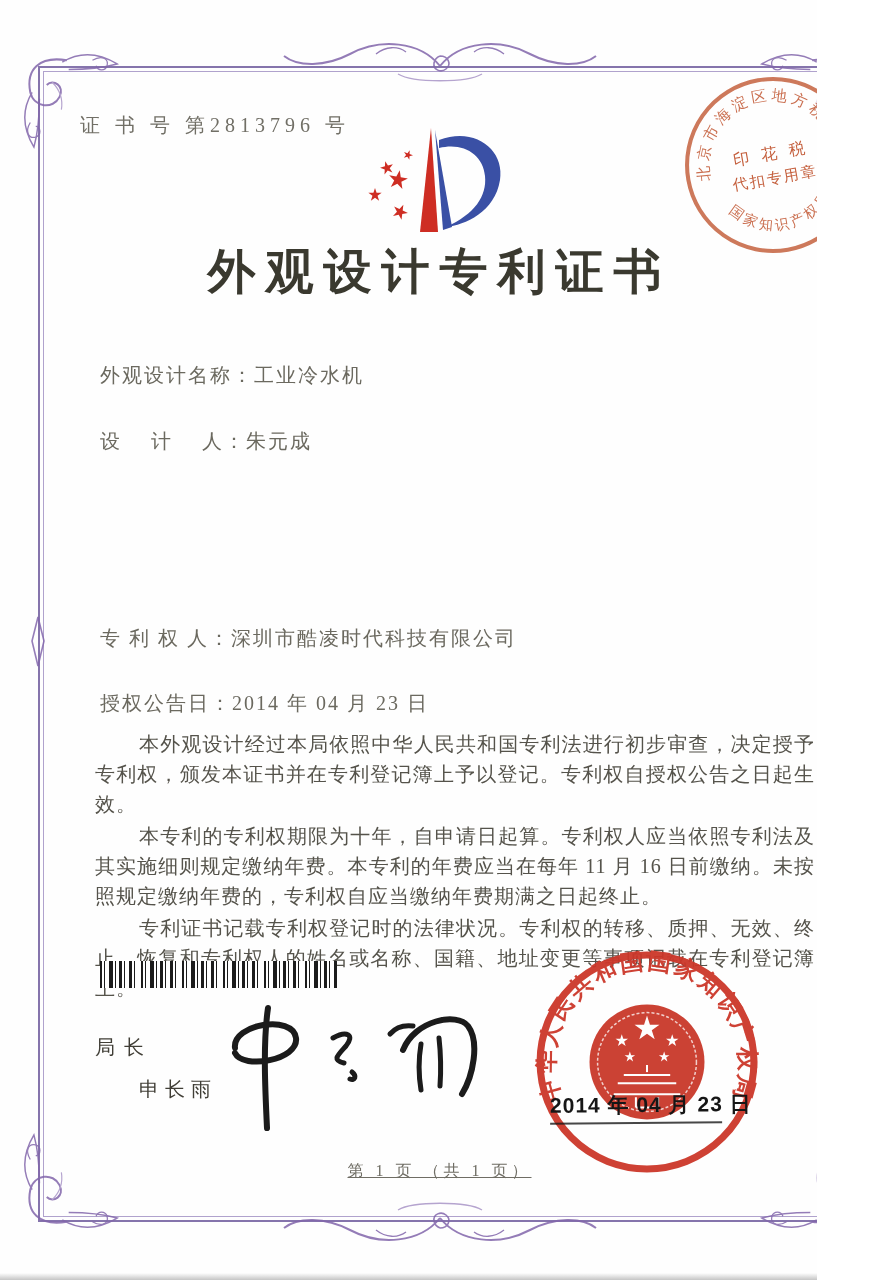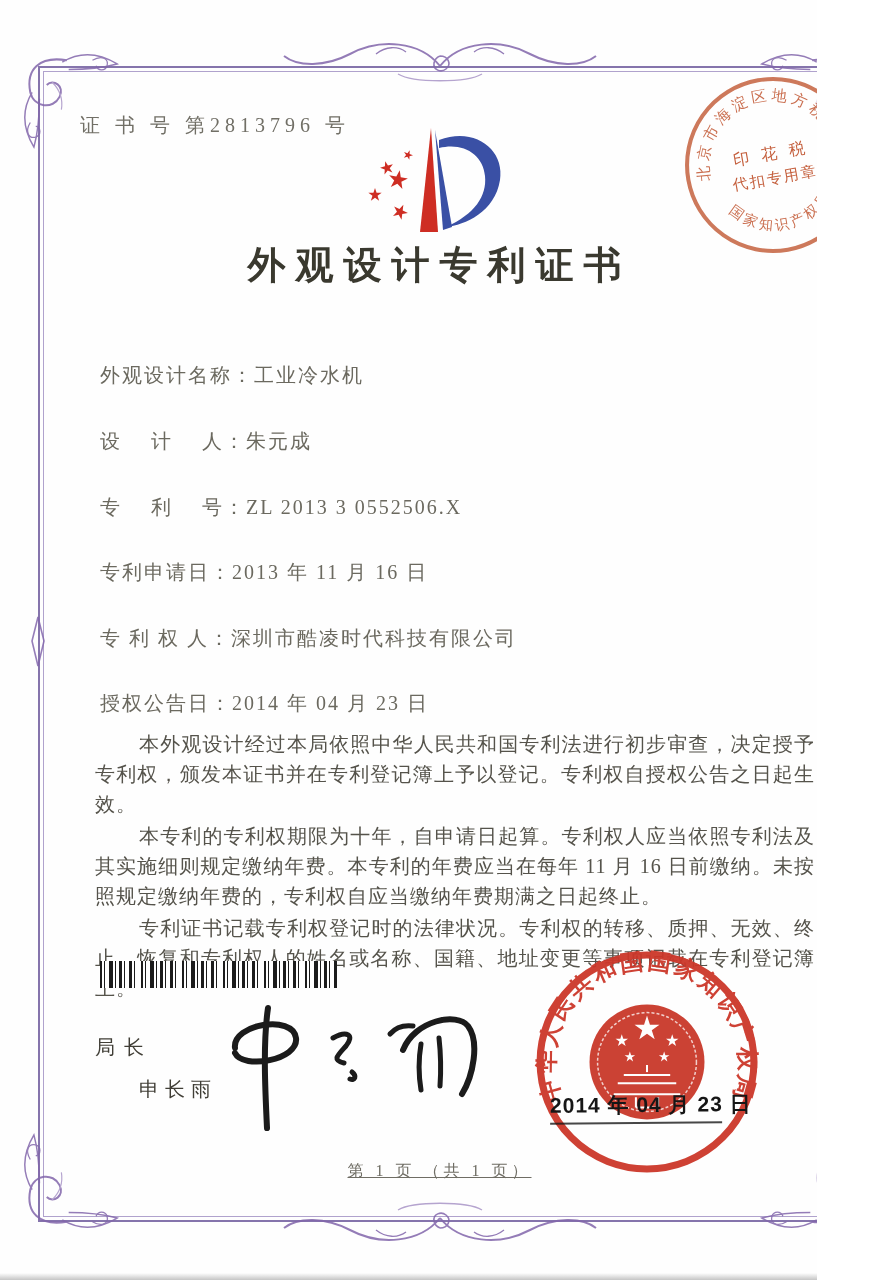--- a/index.html
+++ b/index.html
@@ -19,21 +19,21 @@
   }
   .flourish{position:absolute;pointer-events:none;}
   
   .cert-no{
     position:absolute;left:80px;top:112px;
     font-size:20px;color:#716f66;letter-spacing:5px;white-space:nowrap;
   }
   .logo{position:absolute;left:335px;top:118px;width:215px;height:128px;}
   .title{
     position:absolute;left:0;top:240px;width:879px;text-align:center;
-    font-size:38px;font-weight:700;color:#3a392f;letter-spacing:10px;
+    font-size:48px;font-weight:700;color:#3a392f;letter-spacing:10px;
   }
   
   .tax-stamp{
     position:absolute;left:682px;top:74px;width:182px;height:182px;
     transform:rotate(-10deg);opacity:.92;
   }
   
   .field{
     position:absolute;left:100px;white-space:nowrap;
     font-size:20px;color:#6b695f;letter-spacing:2px;
@@ -190,26 +190,20 @@
     </g>
   </svg>
 
   <div class="title">外观设计专利证书</div>
 
   <div class="field" style="top:362px">
     <span class="lbl">外观设计名称：</span><span>工业冷水机</span>
   </div>
   <div class="field" style="top:428px">
     <span class="lbl">设　 计　 人：</span><span>朱元成</span>
-  </div>
-  <div class="field" style="top:494px">
-    <span class="lbl">专　 利　 号：</span><span>ZL 2013 3 0552506.X</span>
-  </div>
-  <div class="field" style="top:559px">
-    <span class="lbl">专利申请日：</span><span>2013 年 11 月 16 日</span>
   </div>
   <div class="field" style="top:625px">
     <span class="lbl">专 利 权 人：</span><span>深圳市酷凌时代科技有限公司</span>
   </div>
   <div class="field" style="top:690px">
     <span class="lbl">授权公告日：</span><span>2014 年 04 月 23 日</span>
   </div>
 
   <div class="paras">
     <p>本外观设计经过本局依照中华人民共和国专利法进行初步审查，决定授予专利权，颁发本证书并在专利登记簿上予以登记。专利权自授权公告之日起生效。</p>

